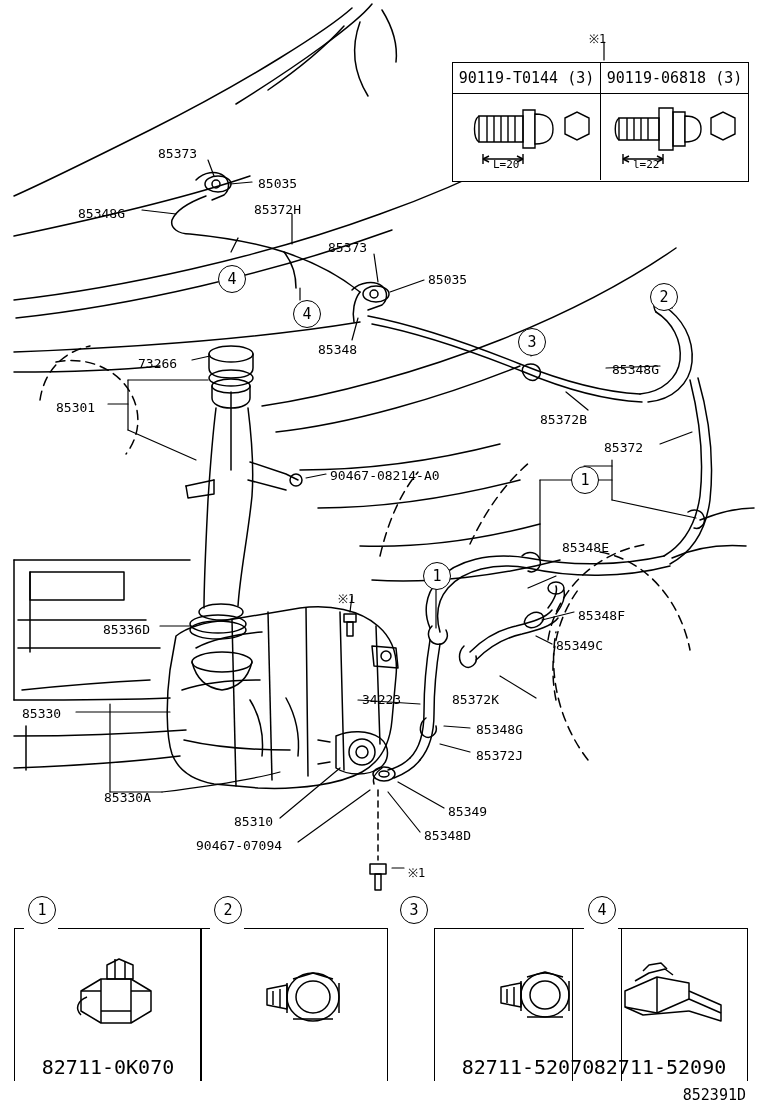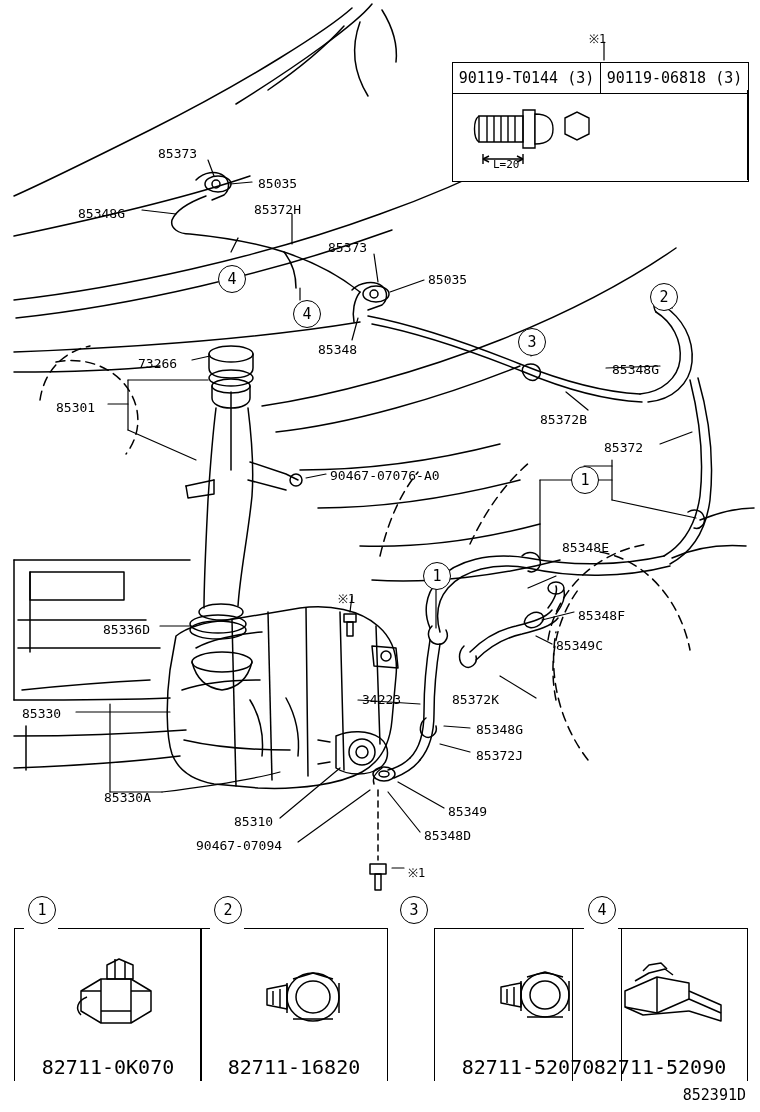--- a/index.html
+++ b/index.html
@@ -307,36 +307,53 @@
             <path d="M82 24 C 96 24, 100 30, 100 39 C 100 48, 96 54, 82 54 Z" fill="#fff"></path>
             <path d="M26 26 C 20 30, 20 48, 26 52"></path>
             <path d="M112 28 L 124 22 L 136 28 L 136 44 L 124 50 L 112 44 Z"></path>
             <path d="M30 64 L 30 74 M70 64 L 70 74"></path>
             <path d="M30 69 L 70 69"></path>
             <path d="M30 69 L 36 66 M30 69 L 36 72 M70 69 L 64 66 M70 69 L 64 72"></path>
           </g>
         </svg>
         <div class="dimtxt" style="left:40px;top:68px;">L=20</div>
       </div>
+      <div>
+        <svg viewBox="0 0 146 86" width="146" height="86">
+          <g fill="none" stroke="#000" stroke-width="1.4">
+            <path d="M18 28 L 58 28 L 58 50 L 18 50 Z"></path>
+            <path d="M26 28 L 26 50 M33 28 L 33 50 M40 28 L 40 50 M47 28 L 47 50"></path>
+            <path d="M58 18 L 72 18 L 72 60 L 58 60 Z"></path>
+            <path d="M72 22 L 84 22 L 84 56 L 72 56 Z"></path>
+            <path d="M84 26 C 96 26, 100 32, 100 39 C 100 46, 96 52, 84 52 Z" fill="#fff"></path>
+            <path d="M18 28 C 13 32, 13 46, 18 50"></path>
+            <path d="M110 28 L 122 22 L 134 28 L 134 44 L 122 50 L 110 44 Z"></path>
+            <path d="M22 64 L 22 74 M62 64 L 62 74"></path>
+            <path d="M22 69 L 62 69"></path>
+            <path d="M22 69 L 28 66 M22 69 L 28 72 M62 69 L 56 66 M62 69 L 56 72"></path>
+          </g>
+        </svg>
+        <div class="dimtxt" style="left:32px;top:68px;">l=22</div>
+      </div>
     </div>
   </div>
 
   <div class="lbl" style="left:158px;top:146px;">85373</div>
   <div class="lbl" style="left:258px;top:176px;">85035</div>
   <div class="lbl" style="left:78px;top:206px;">85348G</div>
   <div class="lbl" style="left:254px;top:202px;">85372H</div>
   <div class="lbl" style="left:328px;top:240px;">85373</div>
   <div class="lbl" style="left:428px;top:272px;">85035</div>
   <div class="lbl" style="left:318px;top:342px;">85348</div>
   <div class="lbl" style="left:612px;top:362px;">85348G</div>
   <div class="lbl" style="left:540px;top:412px;">85372B</div>
   <div class="lbl" style="left:604px;top:440px;">85372</div>
   <div class="lbl" style="left:138px;top:356px;">73266</div>
   <div class="lbl" style="left:56px;top:400px;">85301</div>
-  <div class="lbl" style="left:330px;top:468px;">90467-07076-A0</div>
+  <div class="lbl" style="left:330px;top:468px;">90467-08214-A0</div>
   <div class="lbl" style="left:103px;top:622px;">85336D</div>
   <div class="lbl" style="left:22px;top:706px;">85330</div>
   <div class="lbl" style="left:362px;top:692px;">34223</div>
   <div class="lbl" style="left:562px;top:540px;">85348E</div>
   <div class="lbl" style="left:578px;top:608px;">85348F</div>
   <div class="lbl" style="left:556px;top:638px;">85349C</div>
   <div class="lbl" style="left:452px;top:692px;">85372K</div>
   <div class="lbl" style="left:476px;top:722px;">85348G</div>
   <div class="lbl" style="left:476px;top:748px;">85372J</div>
   <div class="lbl" style="left:104px;top:790px;">85330A</div>
@@ -377,21 +394,20 @@
         <g fill="none" stroke="#000" stroke-width="1.5" stroke-linejoin="round">
           <ellipse cx="112" cy="62" rx="26" ry="24"></ellipse>
           <ellipse cx="112" cy="62" rx="17" ry="16"></ellipse>
           <path d="M92 44 L 112 38 L 132 44"></path>
           <path d="M86 48 L 86 78 M138 48 L 138 78"></path>
           <path d="M66 54 L 86 50 L 86 74 L 66 70 Z"></path>
           <path d="M72 56 L 72 70 M79 54 L 79 72"></path>
           <path d="M92 84 L 132 84"></path>
         </g>
       </svg>
-      <div class="legend-label">82711-16820</div>
     </div>
 
     <div class="legend-cell" style="left:372px;width:186px;margin-left:48px;">
       <svg viewBox="0 0 186 120" width="186" height="120" style="position:absolute;left:0;top:6px;">
         <g fill="none" stroke="#000" stroke-width="1.5" stroke-linejoin="round">
           <ellipse cx="110" cy="60" rx="24" ry="22"></ellipse>
           <ellipse cx="110" cy="60" rx="15" ry="14"></ellipse>
           <path d="M92 42 L 110 37 L 128 42"></path>
           <path d="M86 46 L 86 76 M134 46 L 134 76"></path>
           <path d="M66 52 L 86 48 L 86 72 L 66 68 Z"></path>

